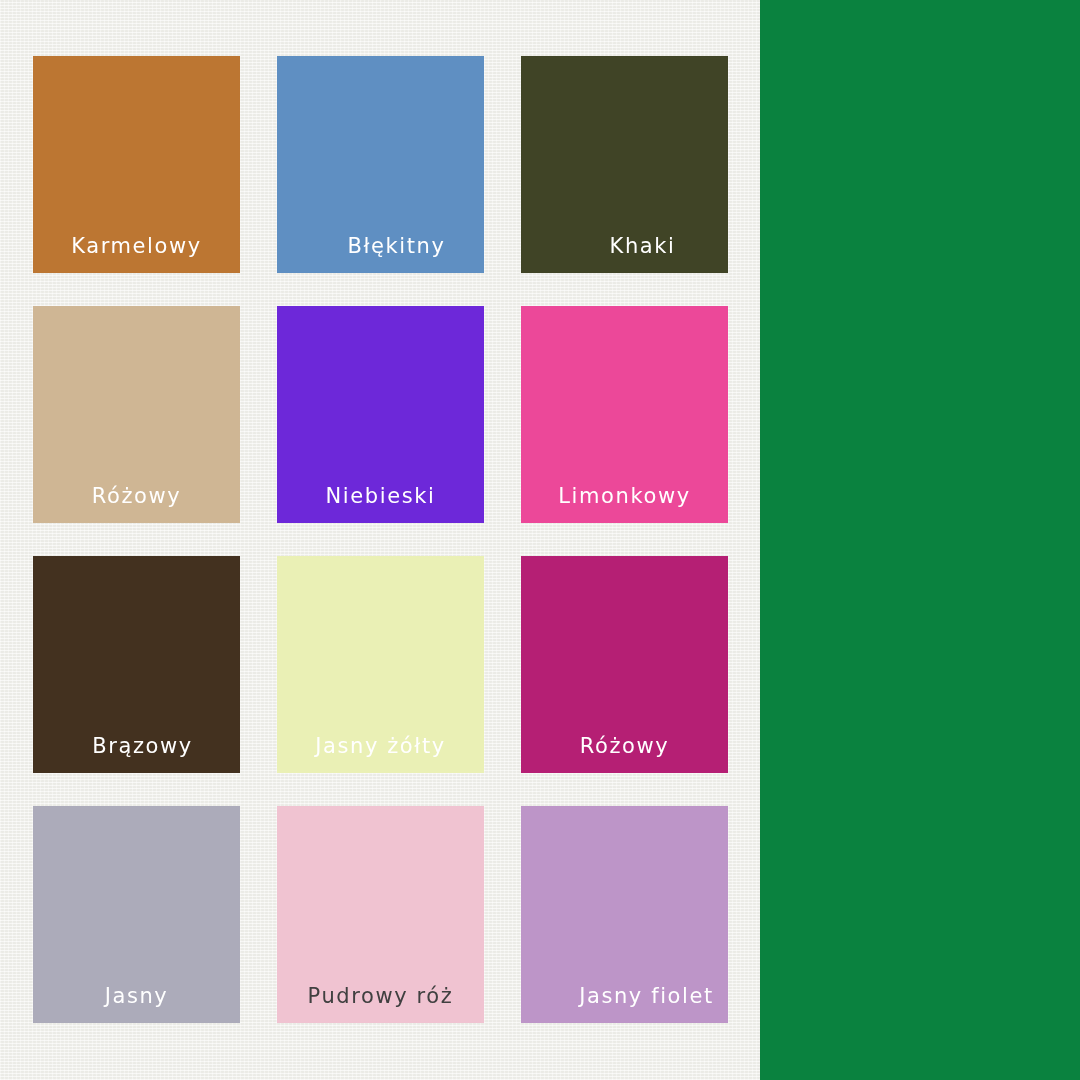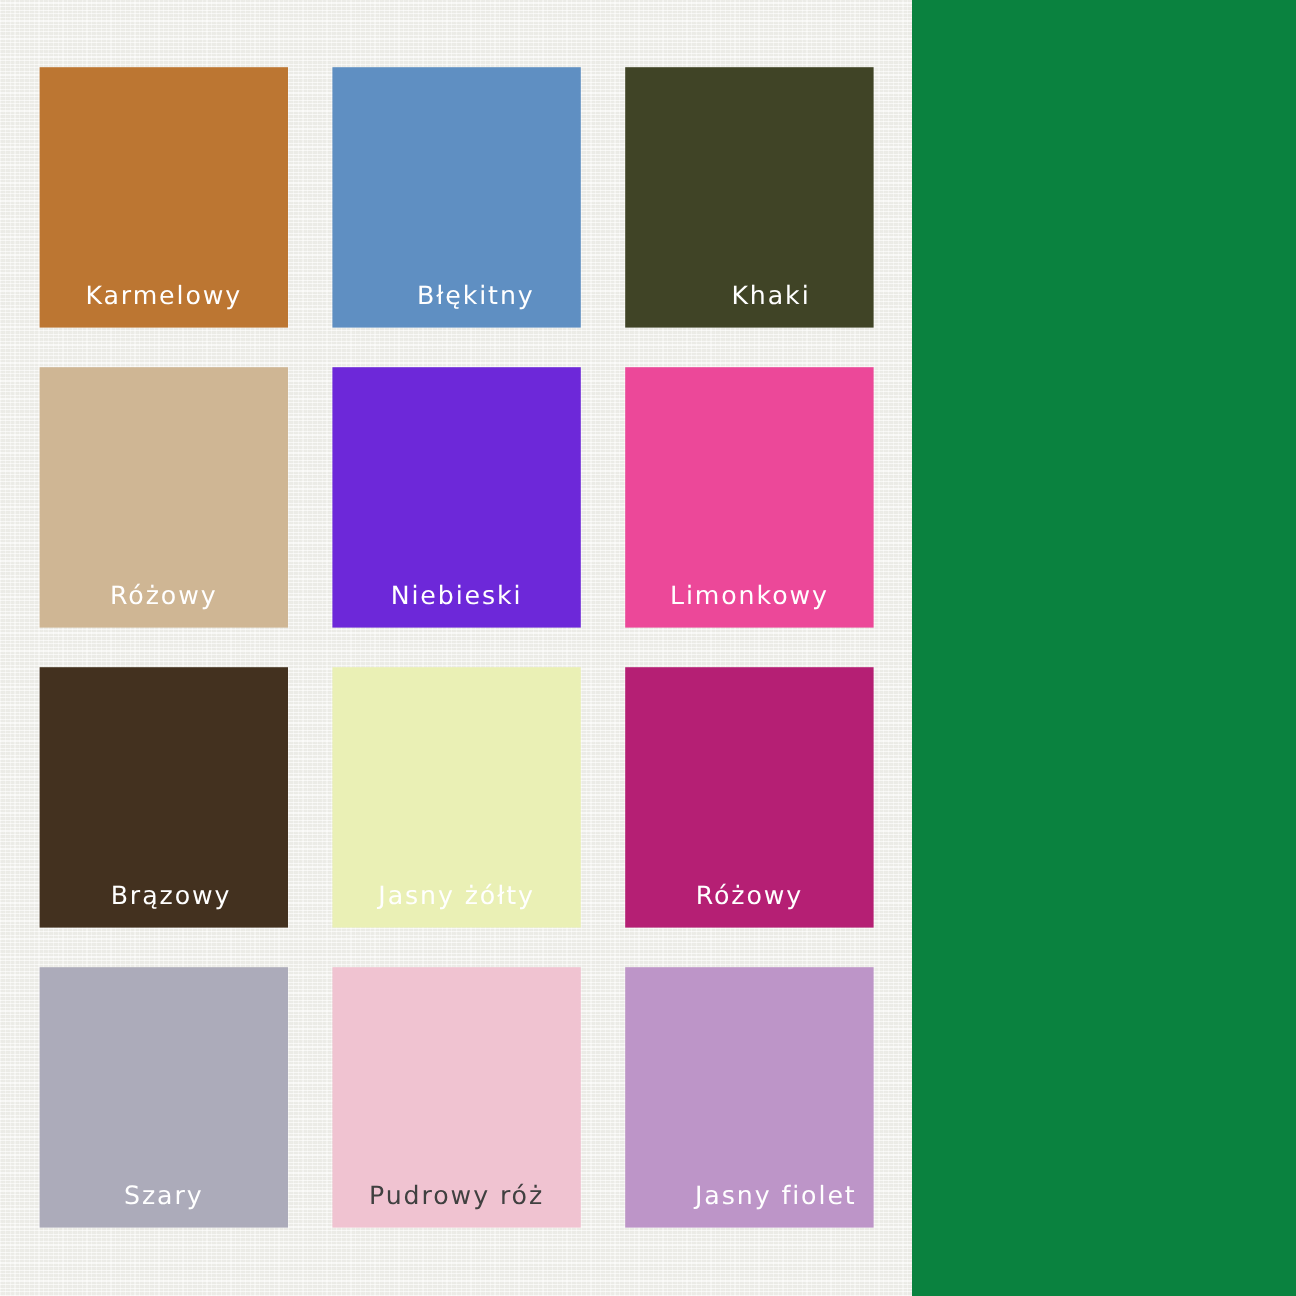--- a/index.html
+++ b/index.html
@@ -119,21 +119,21 @@
 
     <div class="swatch" style="background-color: rgb(234, 240, 181);">
       <span class="swatch-label" style="color: rgb(255, 255, 255);">Jasny żółty</span>
     </div>
 
     <div class="swatch" style="background-color: rgb(181, 31, 116);">
       <span class="swatch-label" style="color: rgb(255, 255, 255);">Różowy</span>
     </div>
 
     <div class="swatch" style="background-color: rgb(172, 171, 186);">
-      <span class="swatch-label" style="color: rgb(255, 255, 255);">Szary</span>
+      <span class="swatch-label" style="color: rgb(255, 255, 255);">Jasny</span>
     </div>
 
     <div class="swatch" style="background-color: rgb(240, 195, 209);">
       <span class="swatch-label" style="color: #404040;">Pudrowy róż</span>
     </div>
 
     <div class="swatch" style="background-color: rgb(189, 149, 200);">
       <span class="swatch-label" style="color: rgb(255, 255, 255); padding-left: 44px;">Jasny fiolet</span>
     </div>
 

